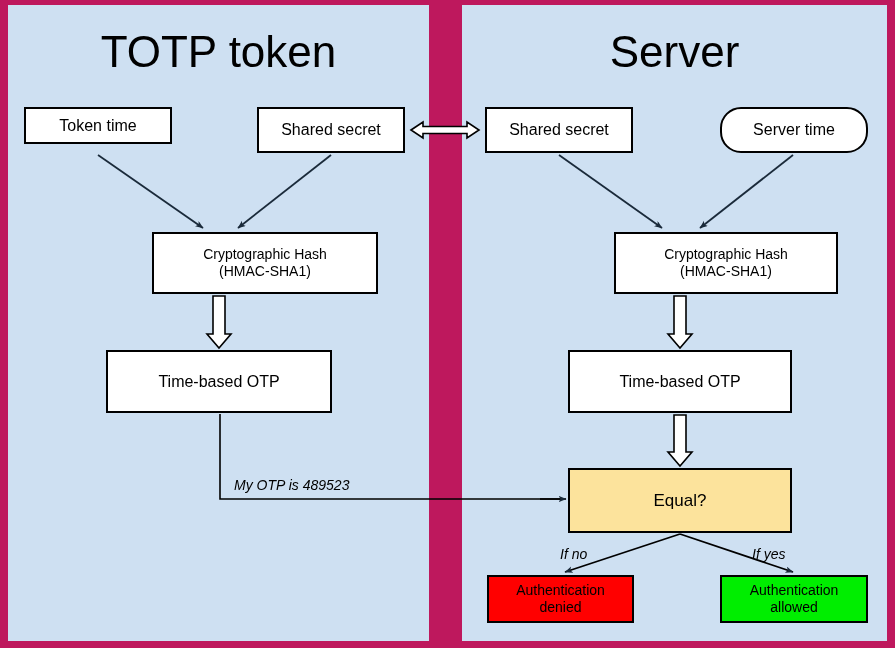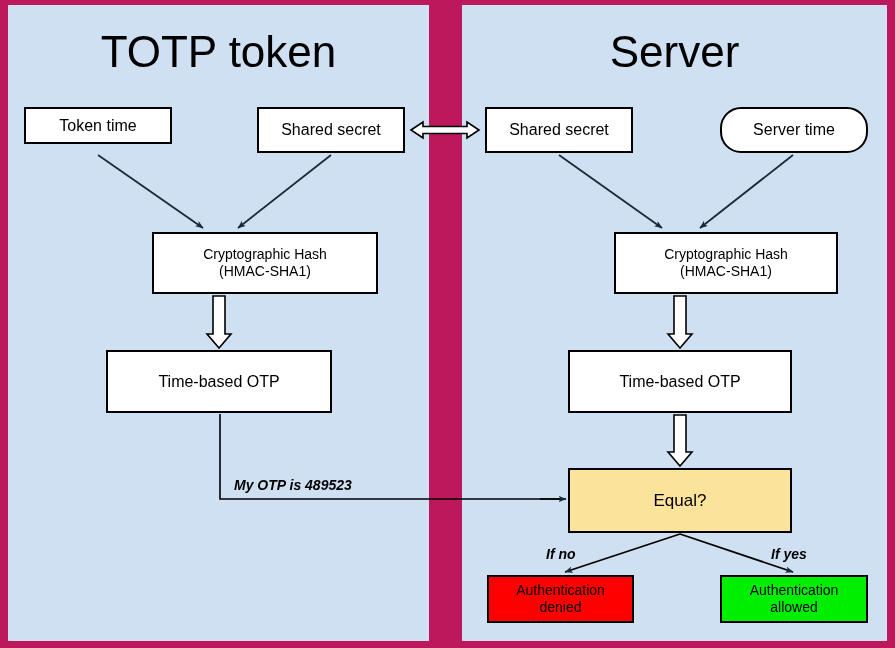--- a/index.html
+++ b/index.html
@@ -68,25 +68,24 @@
   #n-equal           { left: 568px; top: 468px; width: 224px; height: 65px; }
   #n-denied          { left: 487px; top: 575px; width: 147px; height: 48px; }
   #n-allowed         { left: 720px; top: 575px; width: 148px; height: 48px; }
 
   .edge-label {
     position: absolute;
     font-size: 14px;
     font-style: italic;
     color: #000;
     white-space: nowrap;
-    font-weight: bold;
   }
   #lbl-otp-msg { left: 234px; top: 477px; }
-  #lbl-if-no   { left: 546px; top: 546px; }
-  #lbl-if-yes  { left: 771px; top: 546px; }
+  #lbl-if-no   { left: 560px; top: 546px; }
+  #lbl-if-yes  { left: 752px; top: 546px; }
 
   svg.overlay {
     position: absolute;
     left: 0; top: 0;
     width: 895px;
     height: 648px;
     pointer-events: none;
   }
 </style>
 </head>

